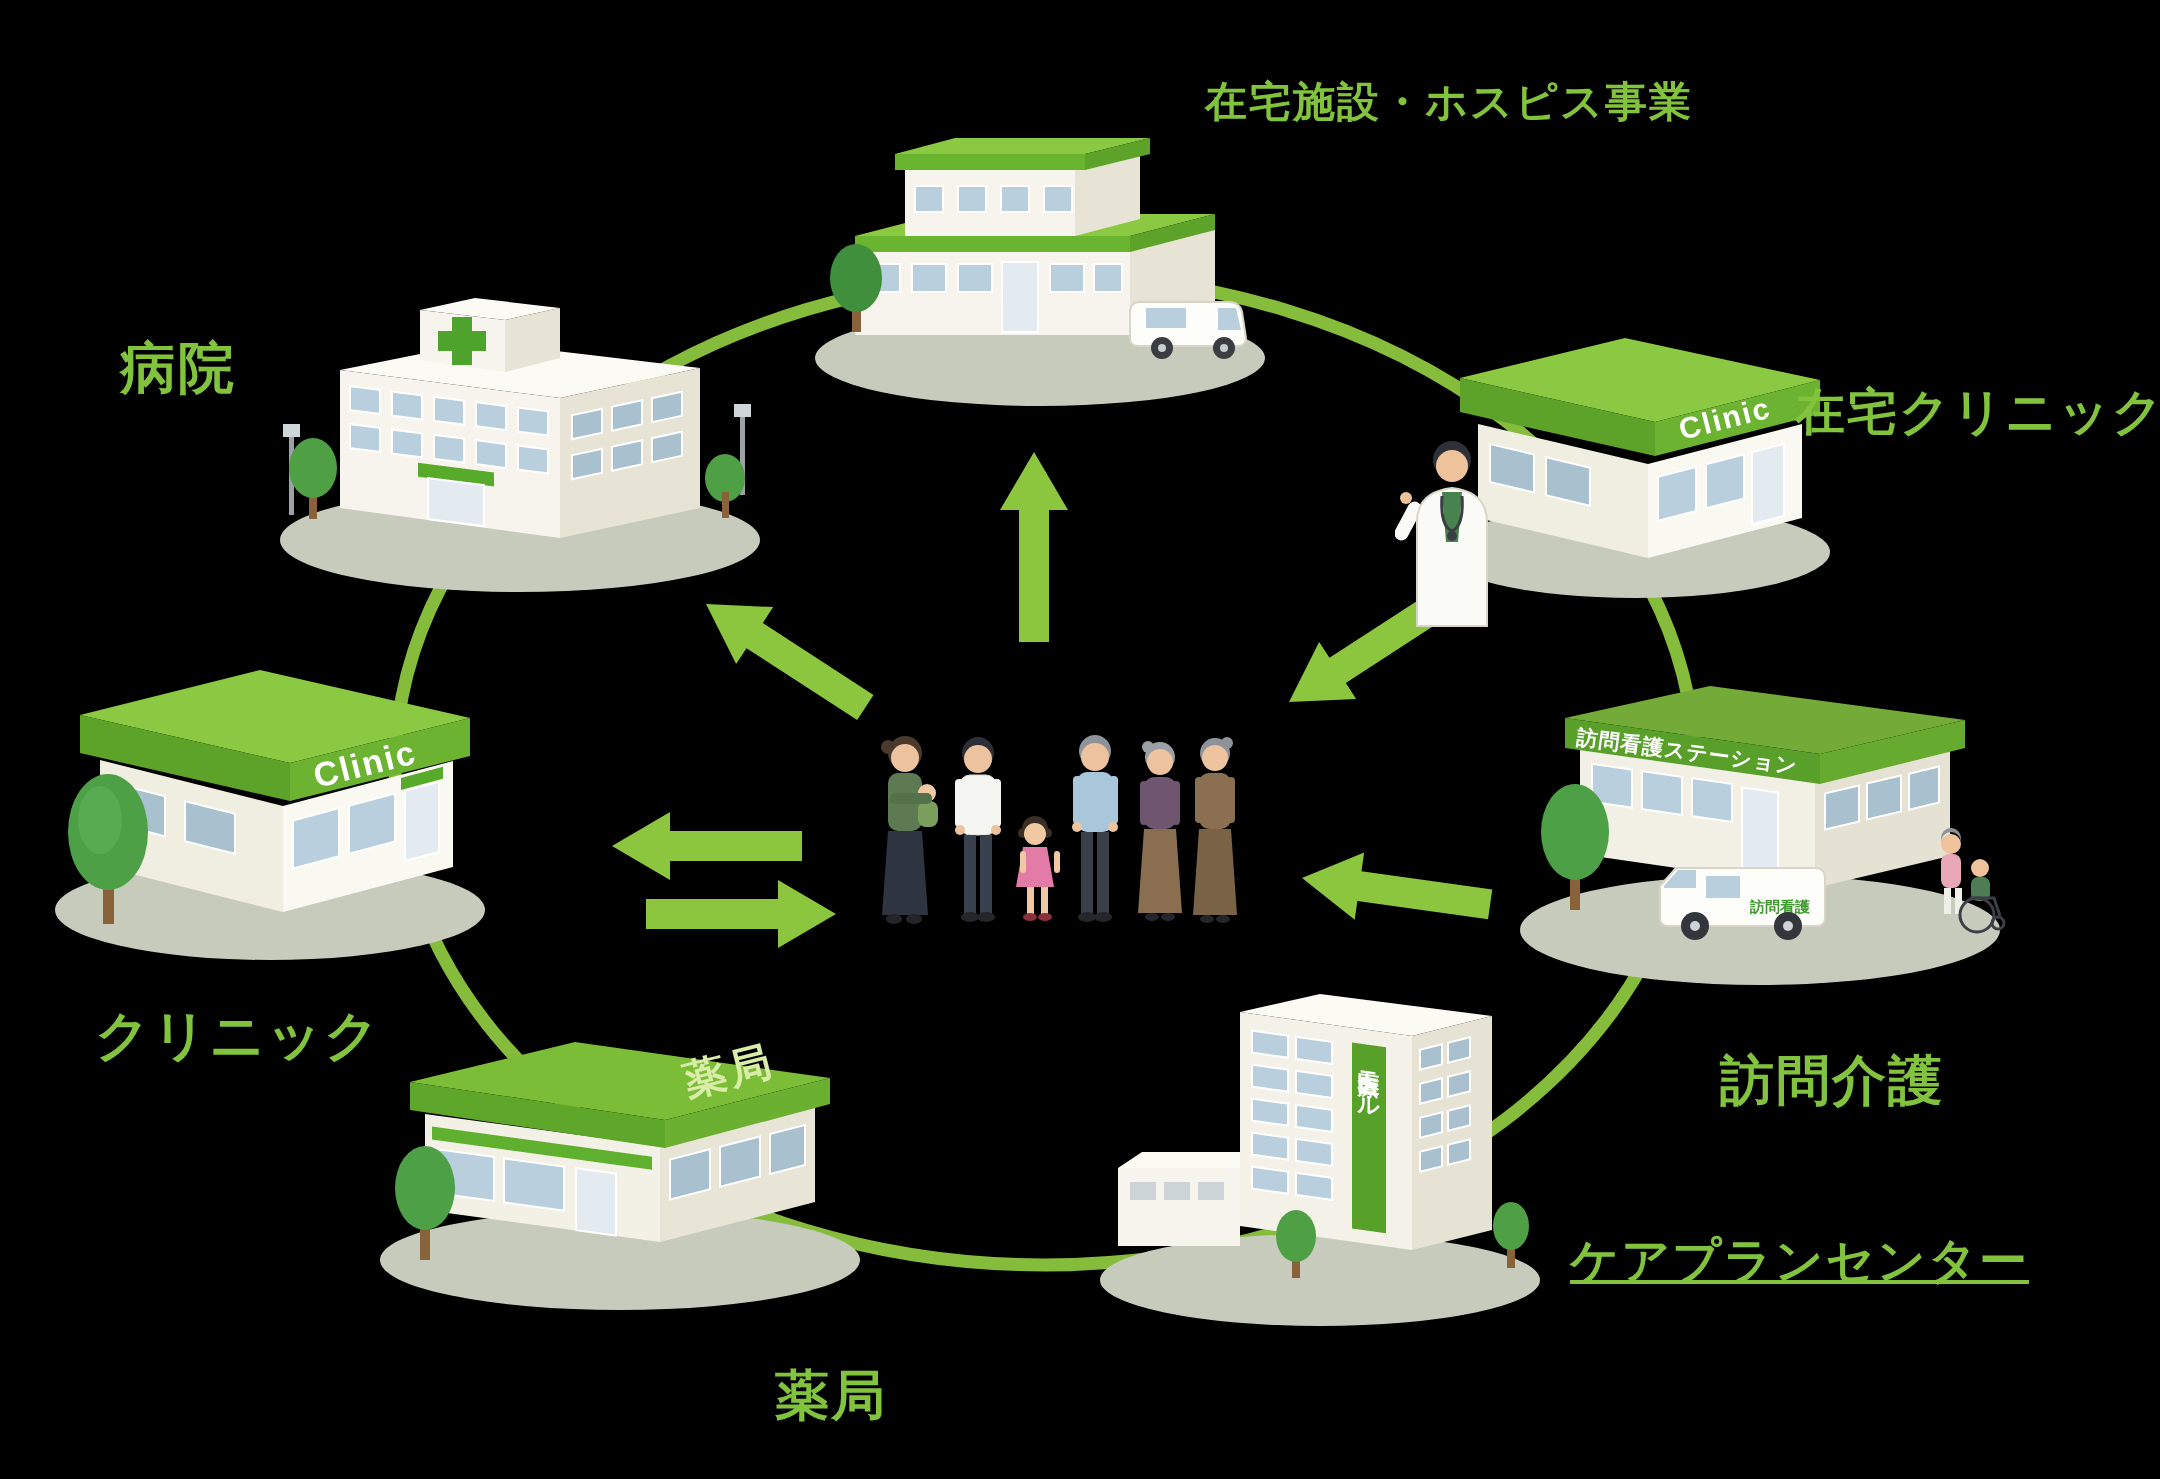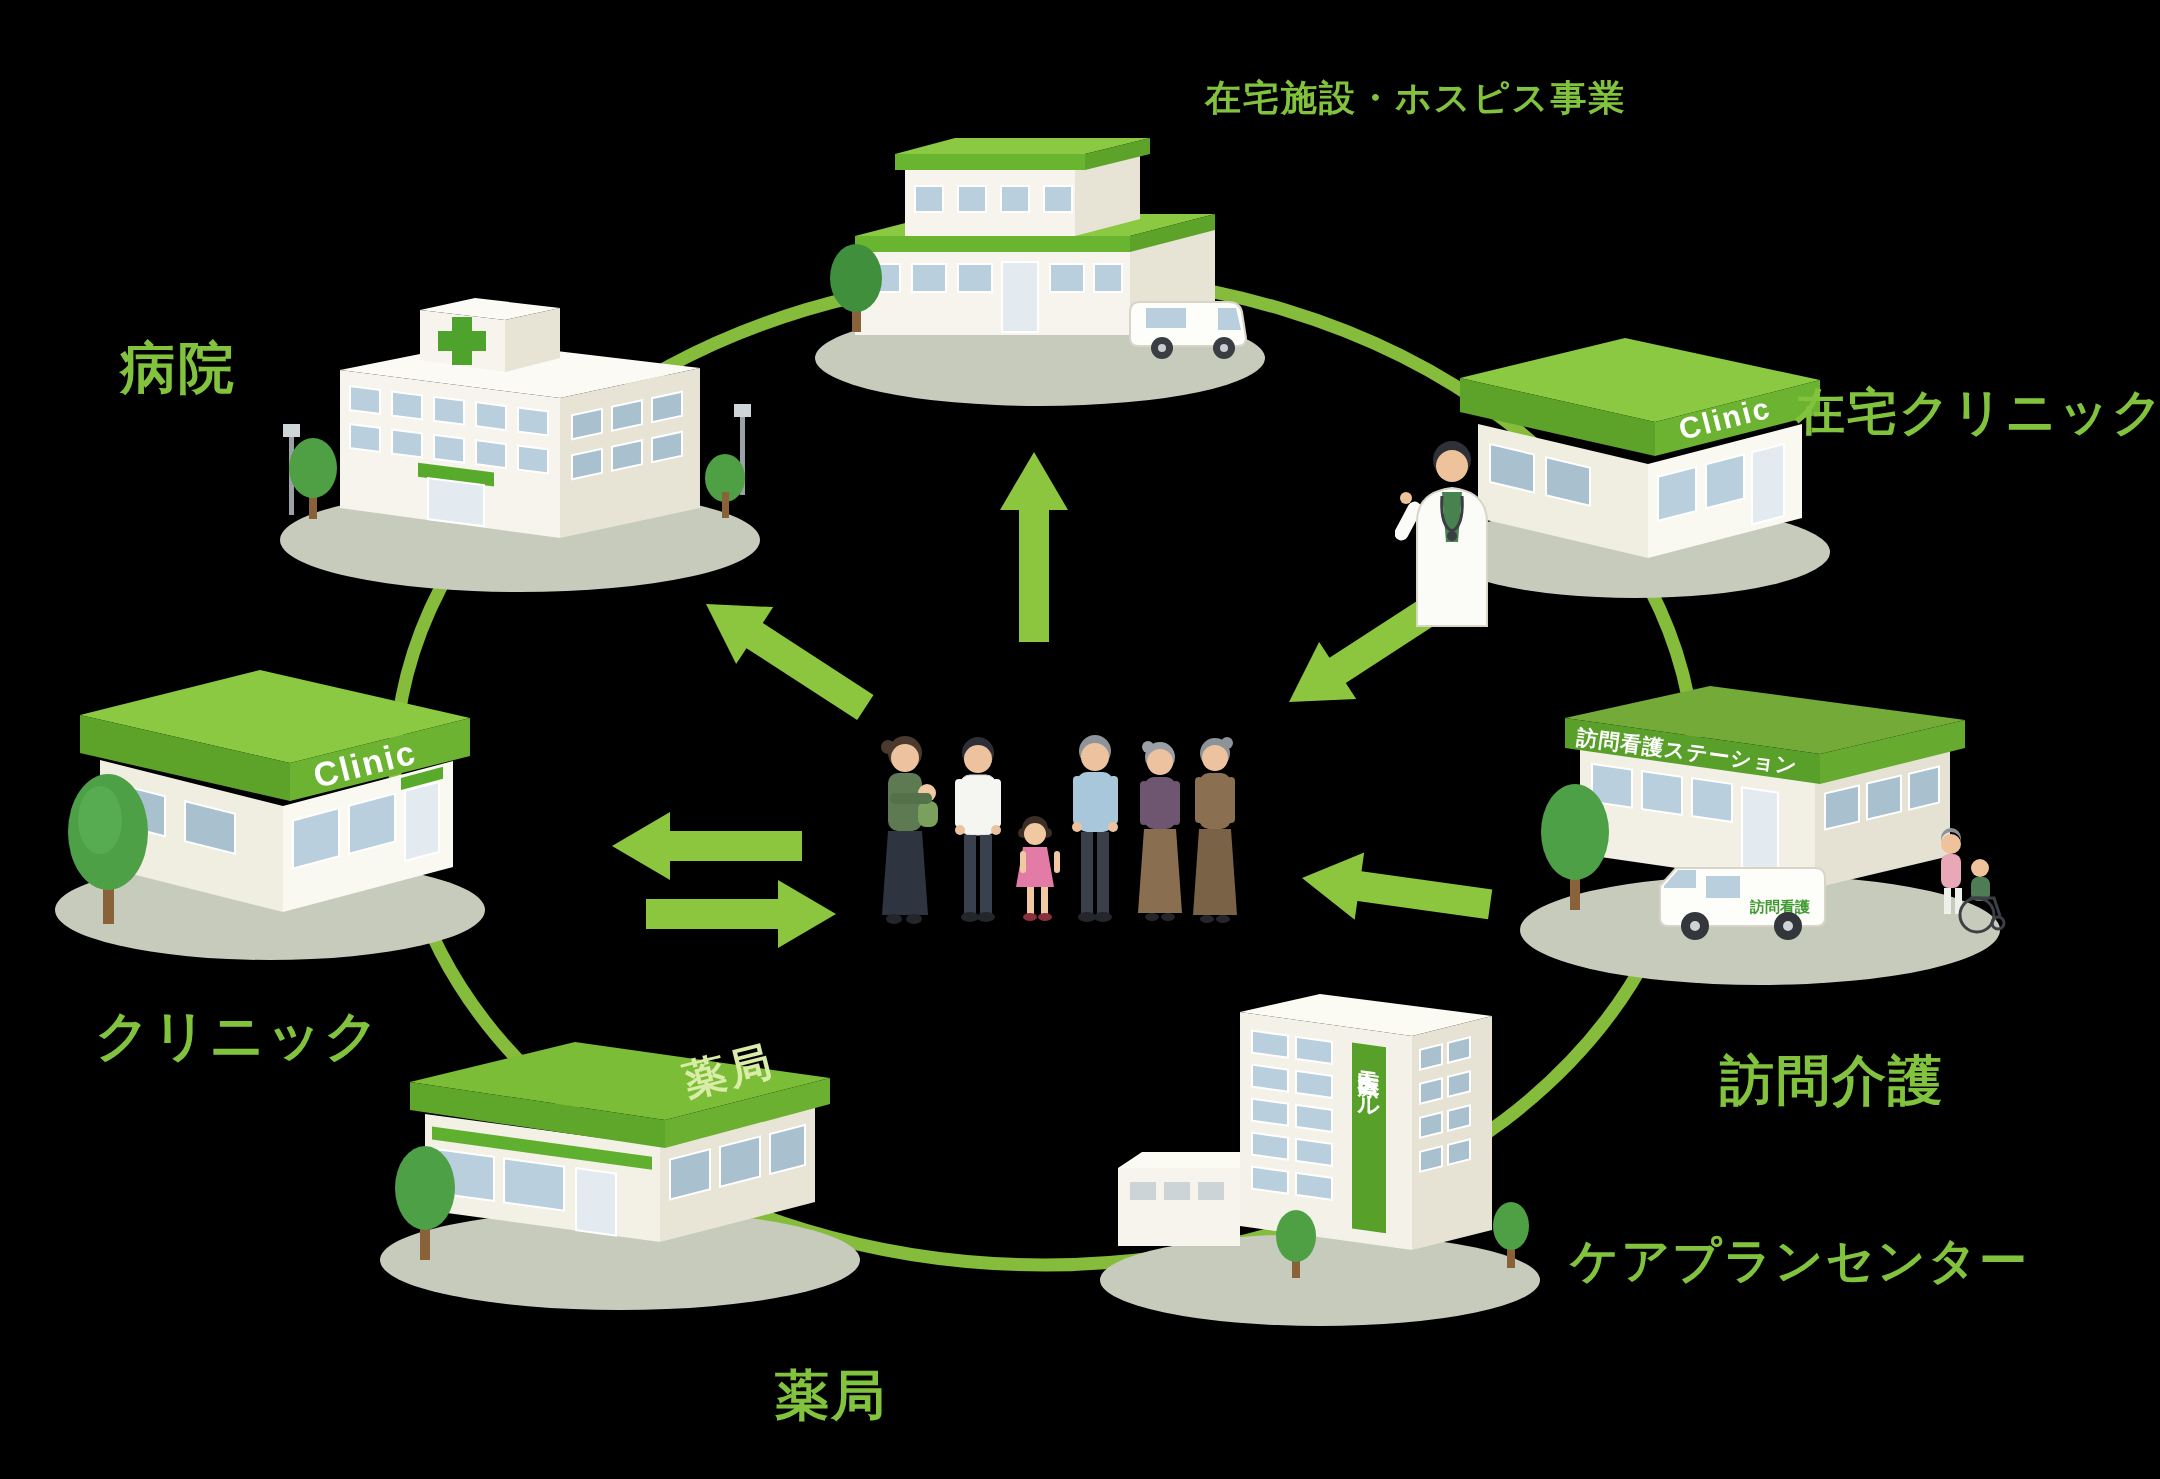--- a/index.html
+++ b/index.html
@@ -6,22 +6,22 @@
   .canvas{position:relative;width:2160px;height:1479px;background:#000;overflow:hidden;
           font-family:"Liberation Sans","DejaVu Sans",sans-serif;}
   .layer{position:absolute;left:0;top:0;}
   .node{position:absolute;}
   .node svg{display:block;width:100%;height:100%;}
   .label{position:absolute;font-weight:700;color:#82c33e;line-height:1.3;white-space:nowrap;
          letter-spacing:2px;}
   .lbl-56{font-size:56px;margin-top:17px;}
   .lbl-54{font-size:54px;}
   .lbl-50{font-size:50px;}
-  .lbl-48{font-size:48px;}
-  .lbl-46{font-size:36px;}
+  .lbl-48{font-size:48px;text-decoration:underline;}
+  .lbl-46{font-size:42px;}
   svg text{font-family:"Liberation Sans","DejaVu Sans",sans-serif;}
   .vtxt{writing-mode:vertical-rl;text-orientation:upright;}
 </style>
 </head>
 <body>
 
 <div class="canvas">
 
   <svg class="layer" width="2160" height="1479">
     <defs>

